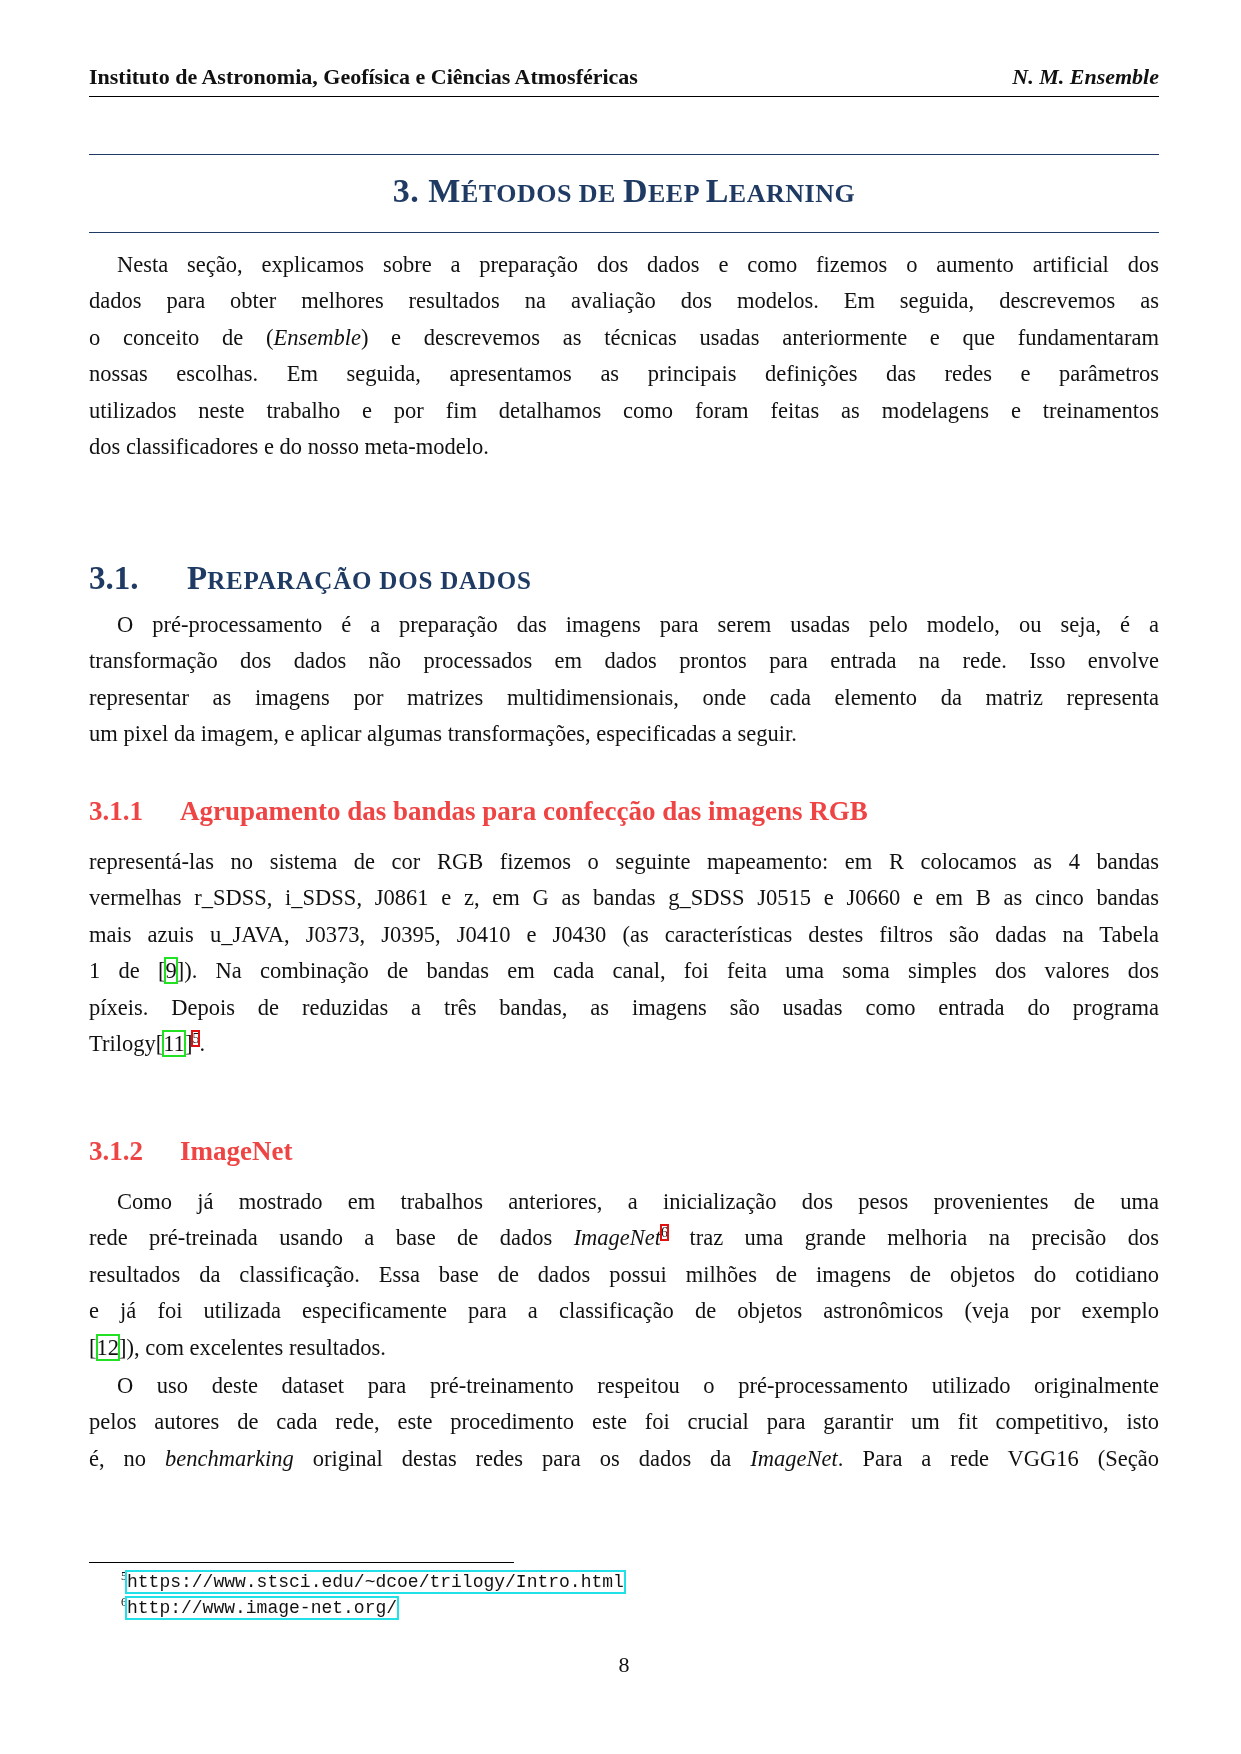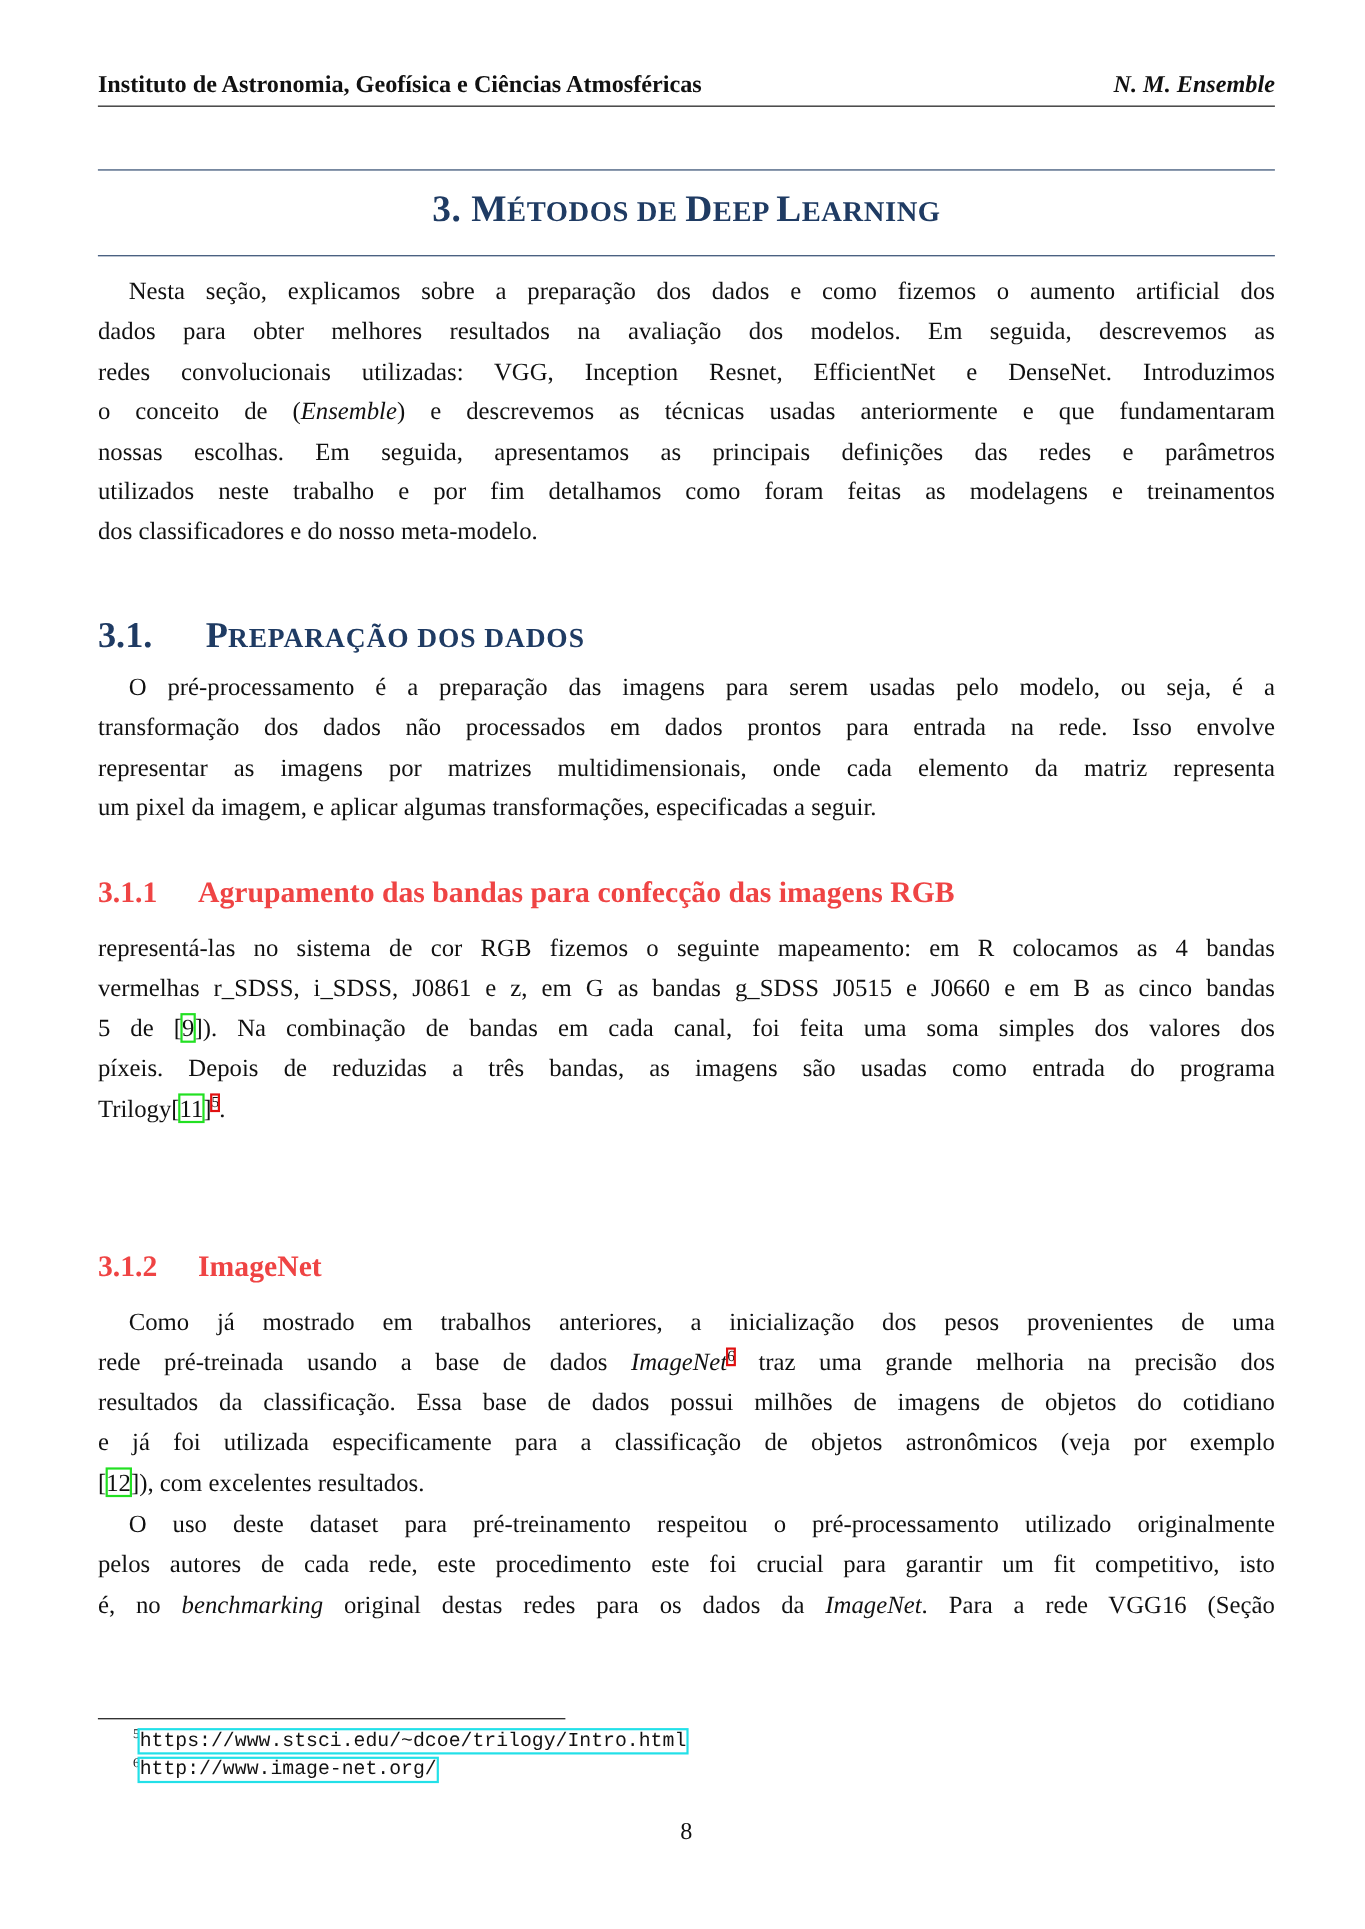--- a/index.html
+++ b/index.html
@@ -57,21 +57,20 @@
   <div class="chapter-rule-top"></div>
   <div class="chapter-title">
     <span>3.</span>
     <span>M</span><span class="sc">ÉTODOS DE </span><span>D</span><span class="sc">EEP </span><span>L</span><span class="sc">EARNING</span>
   </div>
   <div class="chapter-rule-bottom"></div>
 
   <div class="para" style="top:247px;">
     <span class="line first">Nesta seção, explicamos sobre a preparação dos dados e como fizemos o aumento artificial dos</span>
     <span class="line">dados para obter melhores resultados na avaliação dos modelos.  Em seguida, descrevemos as</span>
-    <span class="line">redes convolucionais utilizadas: VGG, Inception Resnet, EfficientNet e DenseNet. Introduzimos</span>
     <span class="line"><span>o conceito de (</span><i>Ensemble</i><span>) e descrevemos as técnicas usadas anteriormente e que fundamentaram</span></span>
     <span class="line">nossas escolhas.  Em seguida, apresentamos as principais definições das redes e parâmetros</span>
     <span class="line">utilizados neste trabalho e por fim detalhamos como foram feitas as modelagens e treinamentos</span>
     <span class="line last">dos classificadores e do nosso meta-modelo.</span>
   </div>
 
   <div class="h2">
     <span class="num">3.1.</span><span>P</span><span class="sc">REPARAÇÃO DOS DADOS</span>
   </div>
   <div class="para" style="top:607px;">
@@ -80,21 +79,22 @@
     <span class="line">representar as imagens por matrizes multidimensionais, onde cada elemento da matriz representa</span>
     <span class="line last">um pixel da imagem, e aplicar algumas transformações, especificadas a seguir.</span>
   </div>
 
   <div class="h3" style="top:796px;">
     <span class="num">3.1.1</span><span>Agrupamento das bandas para confecção das imagens RGB</span>
   </div>
   <div class="para" style="top:844px;">
     <span class="line">representá-las no sistema de cor RGB fizemos o seguinte mapeamento: em R colocamos as 4 bandas</span>
     <span class="line">vermelhas r_SDSS, i_SDSS, J0861 e z, em G as bandas g_SDSS J0515 e J0660 e em B as cinco bandas</span>
-    <span class="line"><span>5 de [</span><a class="cite-green">9</a><span>]). Na combinação de bandas em cada canal, foi feita uma soma simples dos valores dos</span></span>
+    <span class="line">mais azuis u_JAVA, J0373, J0395, J0410 e J0430 (as características destes filtros são dadas na Tabela</span>
+    <span class="line"><span>1 de [</span><a class="cite-green">9</a><span>]). Na combinação de bandas em cada canal, foi feita uma soma simples dos valores dos</span></span>
     <span class="line">píxeis.  Depois de reduzidas a três bandas, as imagens são usadas como entrada do programa</span>
     <span class="line last"><span>Trilogy[</span><a class="cite-green">11</a><span>]</span><sup class="fn ref-red">5</sup><span>.</span></span>
   </div>
 
   <div class="h3" style="top:1136px;">
     <span class="num">3.1.2</span><span>ImageNet</span>
   </div>
   <div class="para" style="top:1184px;">
     <span class="line first">Como já mostrado em trabalhos anteriores, a inicialização dos pesos provenientes de uma</span>
     <span class="line"><span>rede pré-treinada usando a base de dados </span><i>ImageNet</i><sup class="fn ref-red">6</sup><span> traz uma grande melhoria na precisão dos</span></span>

